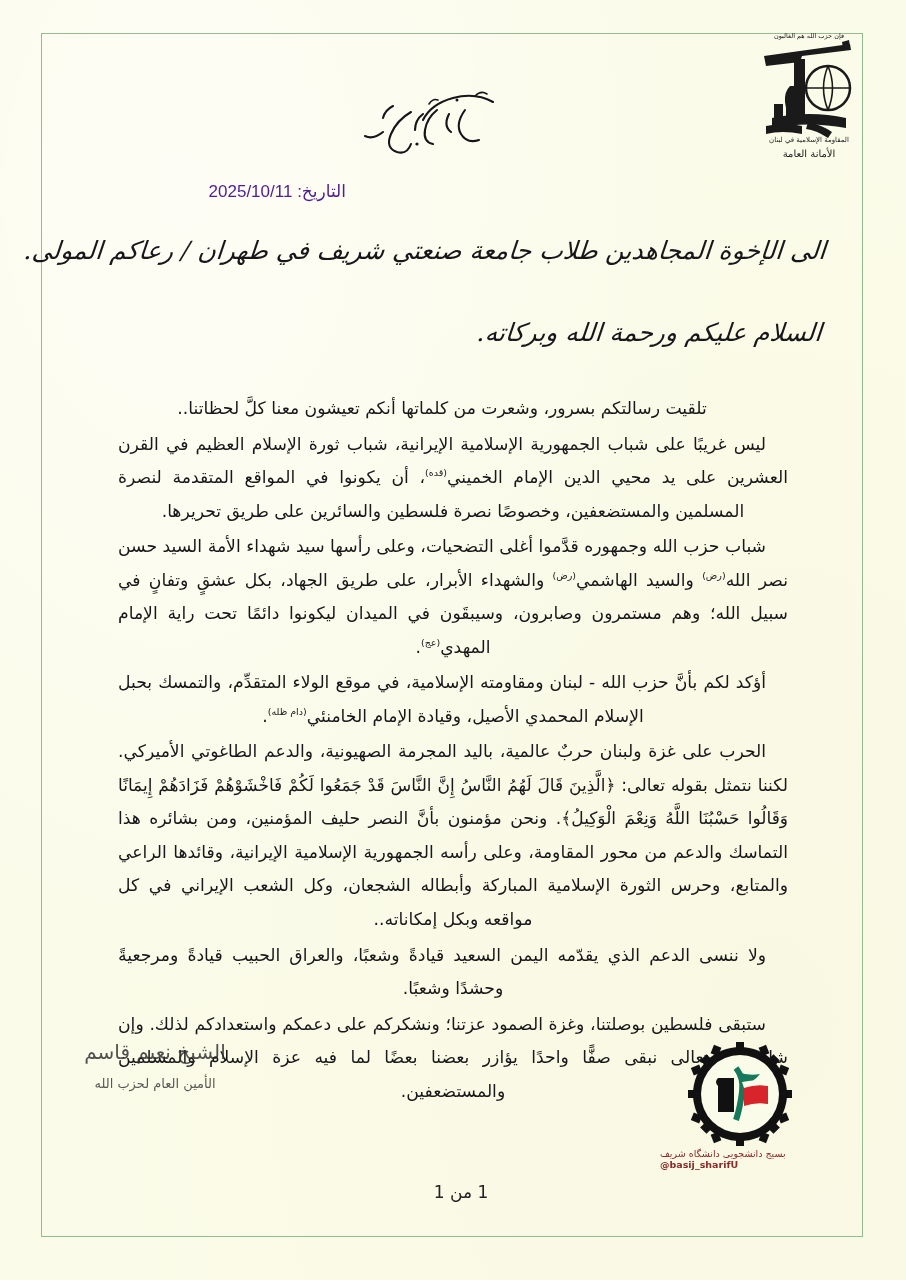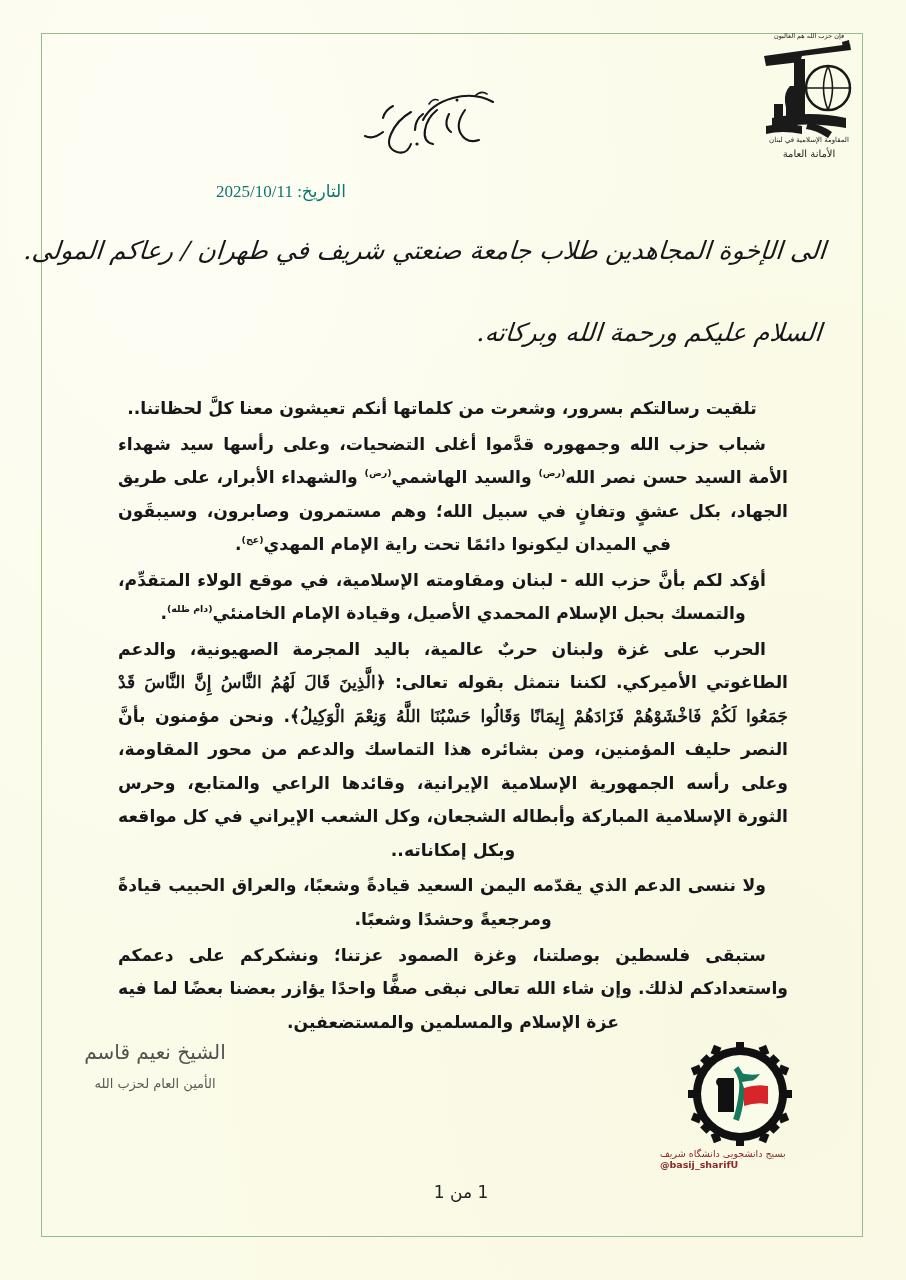--- a/index.html
+++ b/index.html
@@ -61,22 +61,22 @@
     width: 150px; height: 78px;
     margin-right: 50px;
   }
 
   
   .date-line {
     position: absolute;
     right: 560px;
     top: 181px;
     font-size: 17px;
-    color: #0f766e;
-    font-family: Liberation Serif, serif;
+    color: #4c1d95;
+    font-family: Liberation Sans, sans-serif;
     direction: rtl;
     white-space: nowrap;
   }
   .date-label { letter-spacing: 0; }
   .date-value { direction: ltr; unicode-bidi: embed; }
 
   
   .hand {
     position: absolute;
     font-family: "DejaVu Serif", "Liberation Serif", serif;
@@ -110,21 +110,20 @@
     text-align-last: center;
     color: #18181a;
     font-size: 17.2px;
     line-height: 1.95;
     font-family: "DejaVu Sans", "Liberation Sans", sans-serif;
   }
   .body-text p {
     margin: 0 0 2px 8px;
     text-indent: 22px;
     text-align: justify;
-    font-weight: bold;
   }
   .body-text p.last-center { text-align-last: center; }
   sup.honorific {
     font-size: 9.5px;
     vertical-align: super;
     line-height: 0;
   }
   .verse {
     font-family: "DejaVu Serif", "Liberation Serif", serif;
     font-size: 17px;
@@ -252,20 +251,21 @@
     <span class="date-label">التاريخ:</span>
     <span class="date-value">2025/10/11</span>
   </div>
 
   <div class="hand hand-addressee">الى الإخوة المجاهدين طلاب جامعة صنعتي شريف في طهران / رعاكم المولى.</div>
 
   <div class="hand hand-greeting">السلام عليكم ورحمة الله وبركاته.</div>
 
   <div class="body-text" id="body-text">
       <p class="last-center">تلقيت رسالتكم بسرور، وشعرت من كلماتها أنكم تعيشون معنا كلَّ لحظاتنا..</p>
+      <p>ليس غريبًا على شباب الجمهورية الإسلامية الإيرانية، شباب ثورة الإسلام العظيم في القرن العشرين على يد محيي الدين الإمام الخميني<sup class="honorific">(قده)</sup>، أن يكونوا في المواقع المتقدمة لنصرة المسلمين والمستضعفين، وخصوصًا نصرة فلسطين والسائرين على طريق تحريرها.</p>
       <p>شباب حزب الله وجمهوره قدَّموا أغلى التضحيات، وعلى رأسها سيد شهداء الأمة السيد حسن نصر الله<sup class="honorific">(رض)</sup> والسيد الهاشمي<sup class="honorific">(رض)</sup> والشهداء الأبرار، على طريق الجهاد، بكل عشقٍ وتفانٍ في سبيل الله؛ وهم مستمرون وصابرون، وسيبقَون في الميدان ليكونوا دائمًا تحت راية الإمام المهدي<sup class="honorific">(عج)</sup>.</p>
       <p>أؤكد لكم بأنَّ حزب الله - لبنان ومقاومته الإسلامية، في موقع الولاء المتقدِّم، والتمسك بحبل الإسلام المحمدي الأصيل، وقيادة الإمام الخامنئي<sup class="honorific">(دام ظله)</sup>.</p>
       <p>الحرب على غزة ولبنان حربٌ عالمية، باليد المجرمة الصهيونية، والدعم الطاغوتي الأميركي. لكننا نتمثل بقوله تعالى: <span class="verse">﴿الَّذِينَ قَالَ لَهُمُ النَّاسُ إِنَّ النَّاسَ قَدْ جَمَعُوا لَكُمْ فَاخْشَوْهُمْ فَزَادَهُمْ إِيمَانًا وَقَالُوا حَسْبُنَا اللَّهُ وَنِعْمَ الْوَكِيلُ﴾</span>. ونحن مؤمنون بأنَّ النصر حليف المؤمنين، ومن بشائره هذا التماسك والدعم من محور المقاومة، وعلى رأسه الجمهورية الإسلامية الإيرانية، وقائدها الراعي والمتابع، وحرس الثورة الإسلامية المباركة وأبطاله الشجعان، وكل الشعب الإيراني في كل مواقعه وبكل إمكاناته..</p>
       <p>ولا ننسى الدعم الذي يقدّمه اليمن السعيد قيادةً وشعبًا، والعراق الحبيب قيادةً ومرجعيةً وحشدًا وشعبًا.</p>
       <p>ستبقى فلسطين بوصلتنا، وغزة الصمود عزتنا؛ ونشكركم على دعمكم واستعدادكم لذلك. وإن شاء الله تعالى نبقى صفًّا واحدًا يؤازر بعضنا بعضًا لما فيه عزة الإسلام والمسلمين والمستضعفين.</p>
     </div>
 
   <div class="signature">
     <div class="sig-name">الشيخ نعيم قاسم</div>
     <div class="sig-title">الأمين العام لحزب الله</div>

